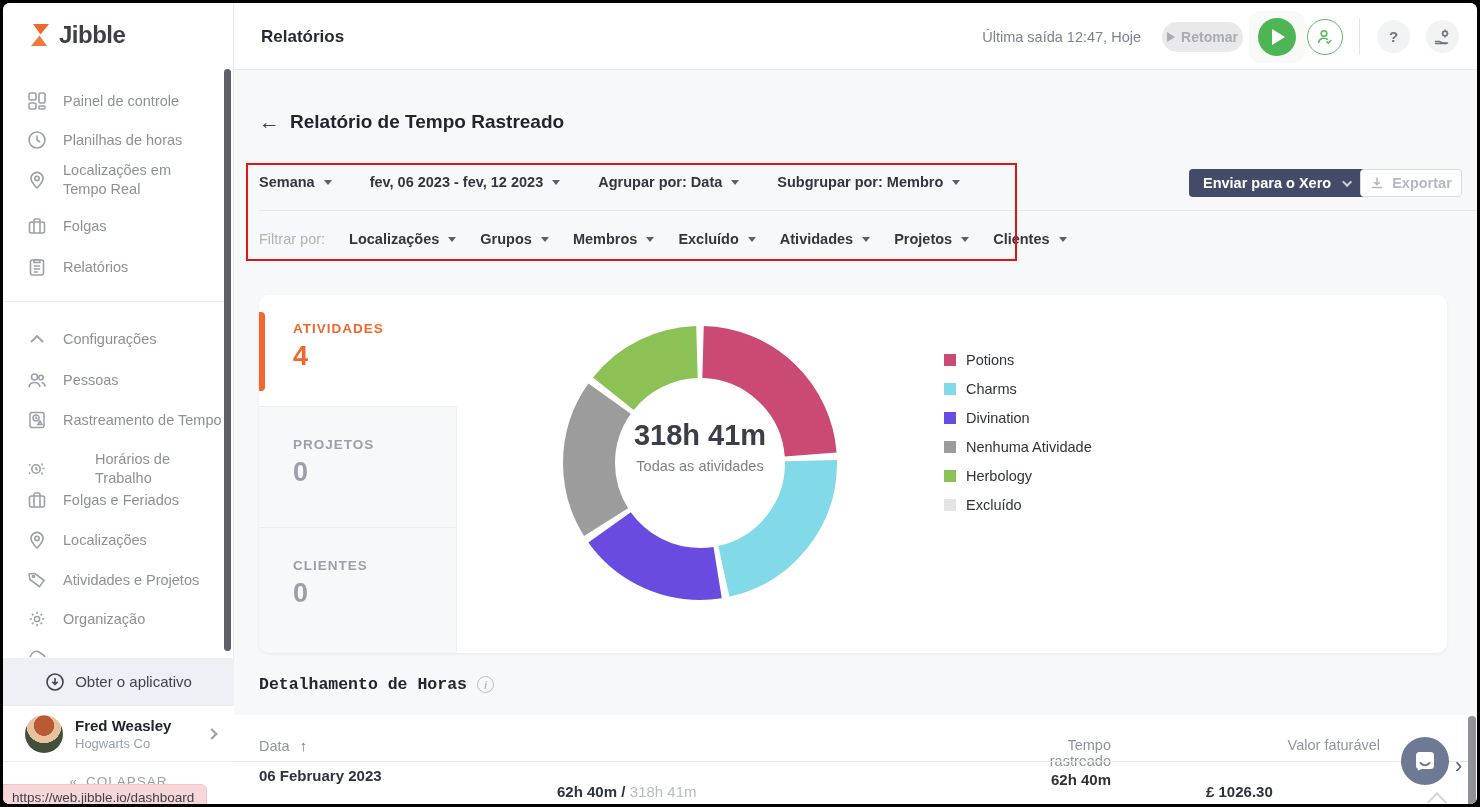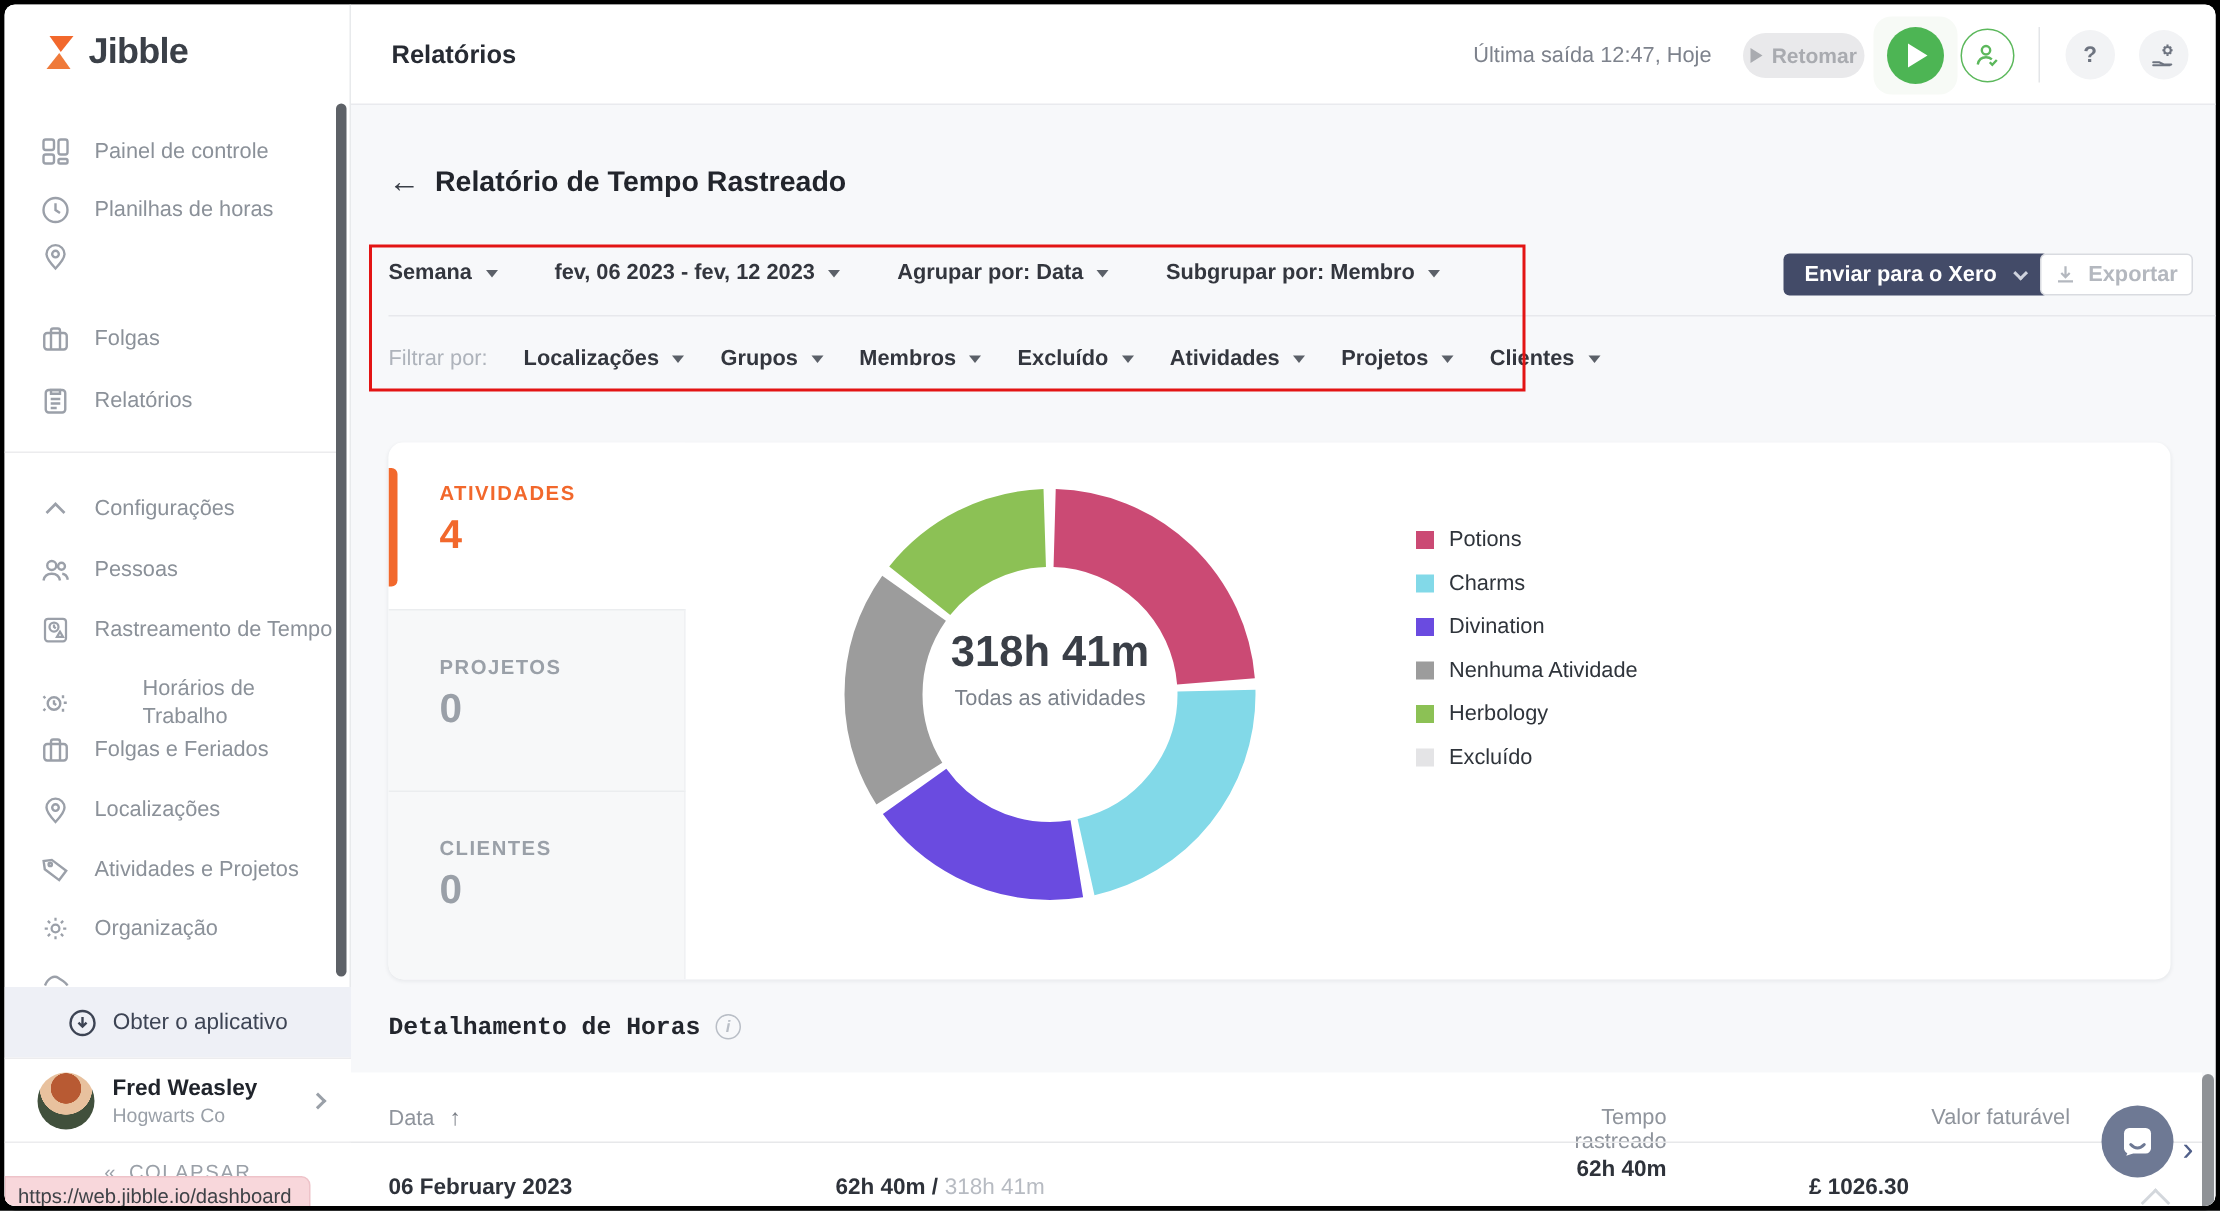--- a/index.html
+++ b/index.html
@@ -83,21 +83,21 @@
   .info-icon { width:17px; height:17px; border:1.5px solid #b9bec6; border-radius:50%; color:#b9bec6; font-size:11px; display:flex; align-items:center; justify-content:center; font-style:italic; font-weight:700; }
   #table-card { left:0; top:645px; width:1234px; height:95px; background:#fff; }
   .th { position:absolute; top:22px; font-size:14.5px; color:#8f949c; }
   #th-data { left:25px; display:flex; gap:10px; align-items:center; cursor:pointer; }
   .sort-arrow { color:#7a7f87; font-size:15px; }
   #th-tracked { left:770px; width:107px; text-align:right; }
   #th-billable { left:1000px; width:146px; text-align:right; }
   #table-header-divider { left:0; top:46px; width:1234px; height:1px; background:#e7e8ea; }
   .td-bold { font-size:15px; font-weight:700; color:#2e323a; }
   .td-gray { font-size:15px; color:#b7bbc2; }
-  #row-date { left:25px; top:68px; }
+  #row-date { left:25px; top:52px; }
   #row-mix { left:323px; top:68px; }
   #row-tracked { left:770px; top:56px; width:107px; text-align:right; }
   #row-billable { left:972px; top:68px; width:146px; text-align:left; }
   #row-caret { left:1196px; top:80px; width:14px; height:14px; border-top:2px solid #d3d7dc; border-left:2px solid #d3d7dc; transform:rotate(45deg); }
 
   #chat-btn { left:1167px; top:667px; width:48px; height:48px; border-radius:50%; background:#6e7994; border:none; display:flex; align-items:center; justify-content:center; cursor:pointer; z-index:20; }
   #table-scroll-right { left:1221px; top:683px; font-size:22px; color:#51608a; cursor:pointer; z-index:21; }
   #main-scrollbar { left:1234px; top:646px; width:8px; height:94px; background:#8f9296; border-radius:4px; }
 </style>
 </head>
@@ -128,20 +128,21 @@
           <circle cx="10" cy="10" r="8"></circle>
           <path d="M10 5.5V10l3 2"></path>
         </svg>
       <span class="nav-label">Planilhas de horas</span>
     </div>
     <div class="nav-item abs" style="top:158px;">
       <svg width="20" height="20" viewBox="0 0 20 20" fill="none" stroke="#9ba0a9" stroke-width="1.6">
           <path d="M10 18c4-4.2 6-7 6-9.6A6 6 0 1 0 4 8.4C4 11 6 13.8 10 18z"></path>
           <circle cx="10" cy="8.4" r="2.2"></circle>
         </svg>
+      <span class="nav-label" style="width:152px;">Localizações em Tempo Real</span>
     </div>
     <div class="nav-item abs" style="top:213px;">
       <svg width="20" height="20" viewBox="0 0 20 20" fill="none" stroke="#9ba0a9" stroke-width="1.6">
           <rect x="2.5" y="6" width="15" height="11" rx="2"></rect>
           <path d="M7 6V4.5A1.5 1.5 0 0 1 8.5 3h3A1.5 1.5 0 0 1 13 4.5V6M7 6v11M13 6v11"></path>
         </svg>
       <span class="nav-label">Folgas</span>
     </div>
     <div class="nav-item abs" style="top:254px;">
       <svg width="20" height="20" viewBox="0 0 20 20" fill="none" stroke="#9ba0a9" stroke-width="1.6">

